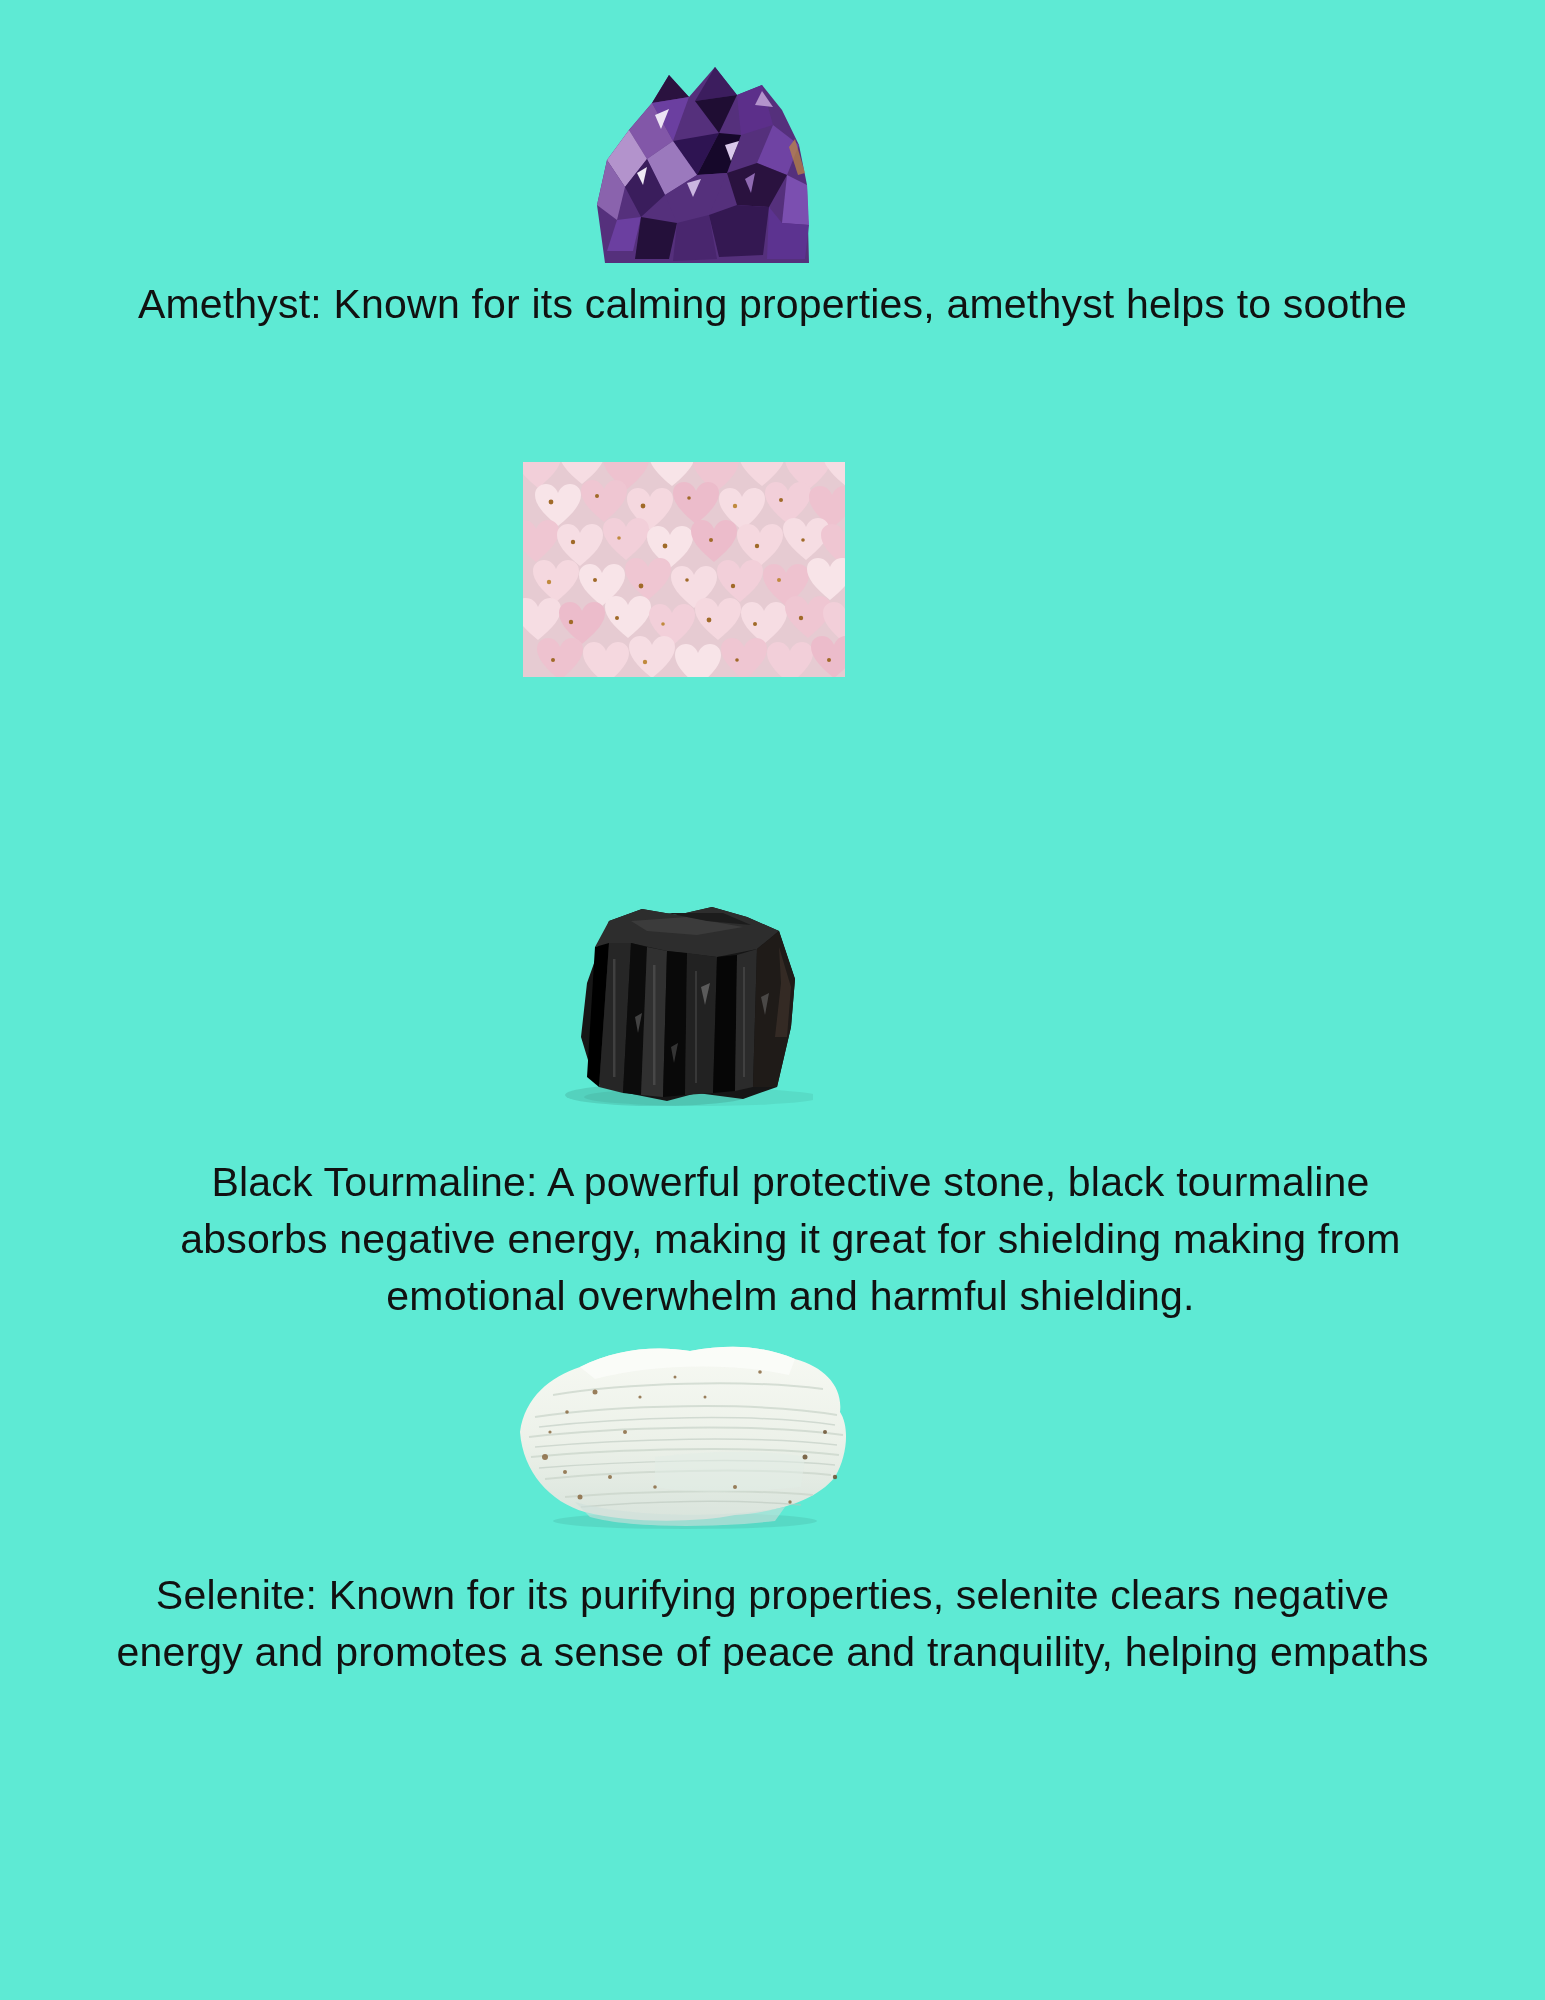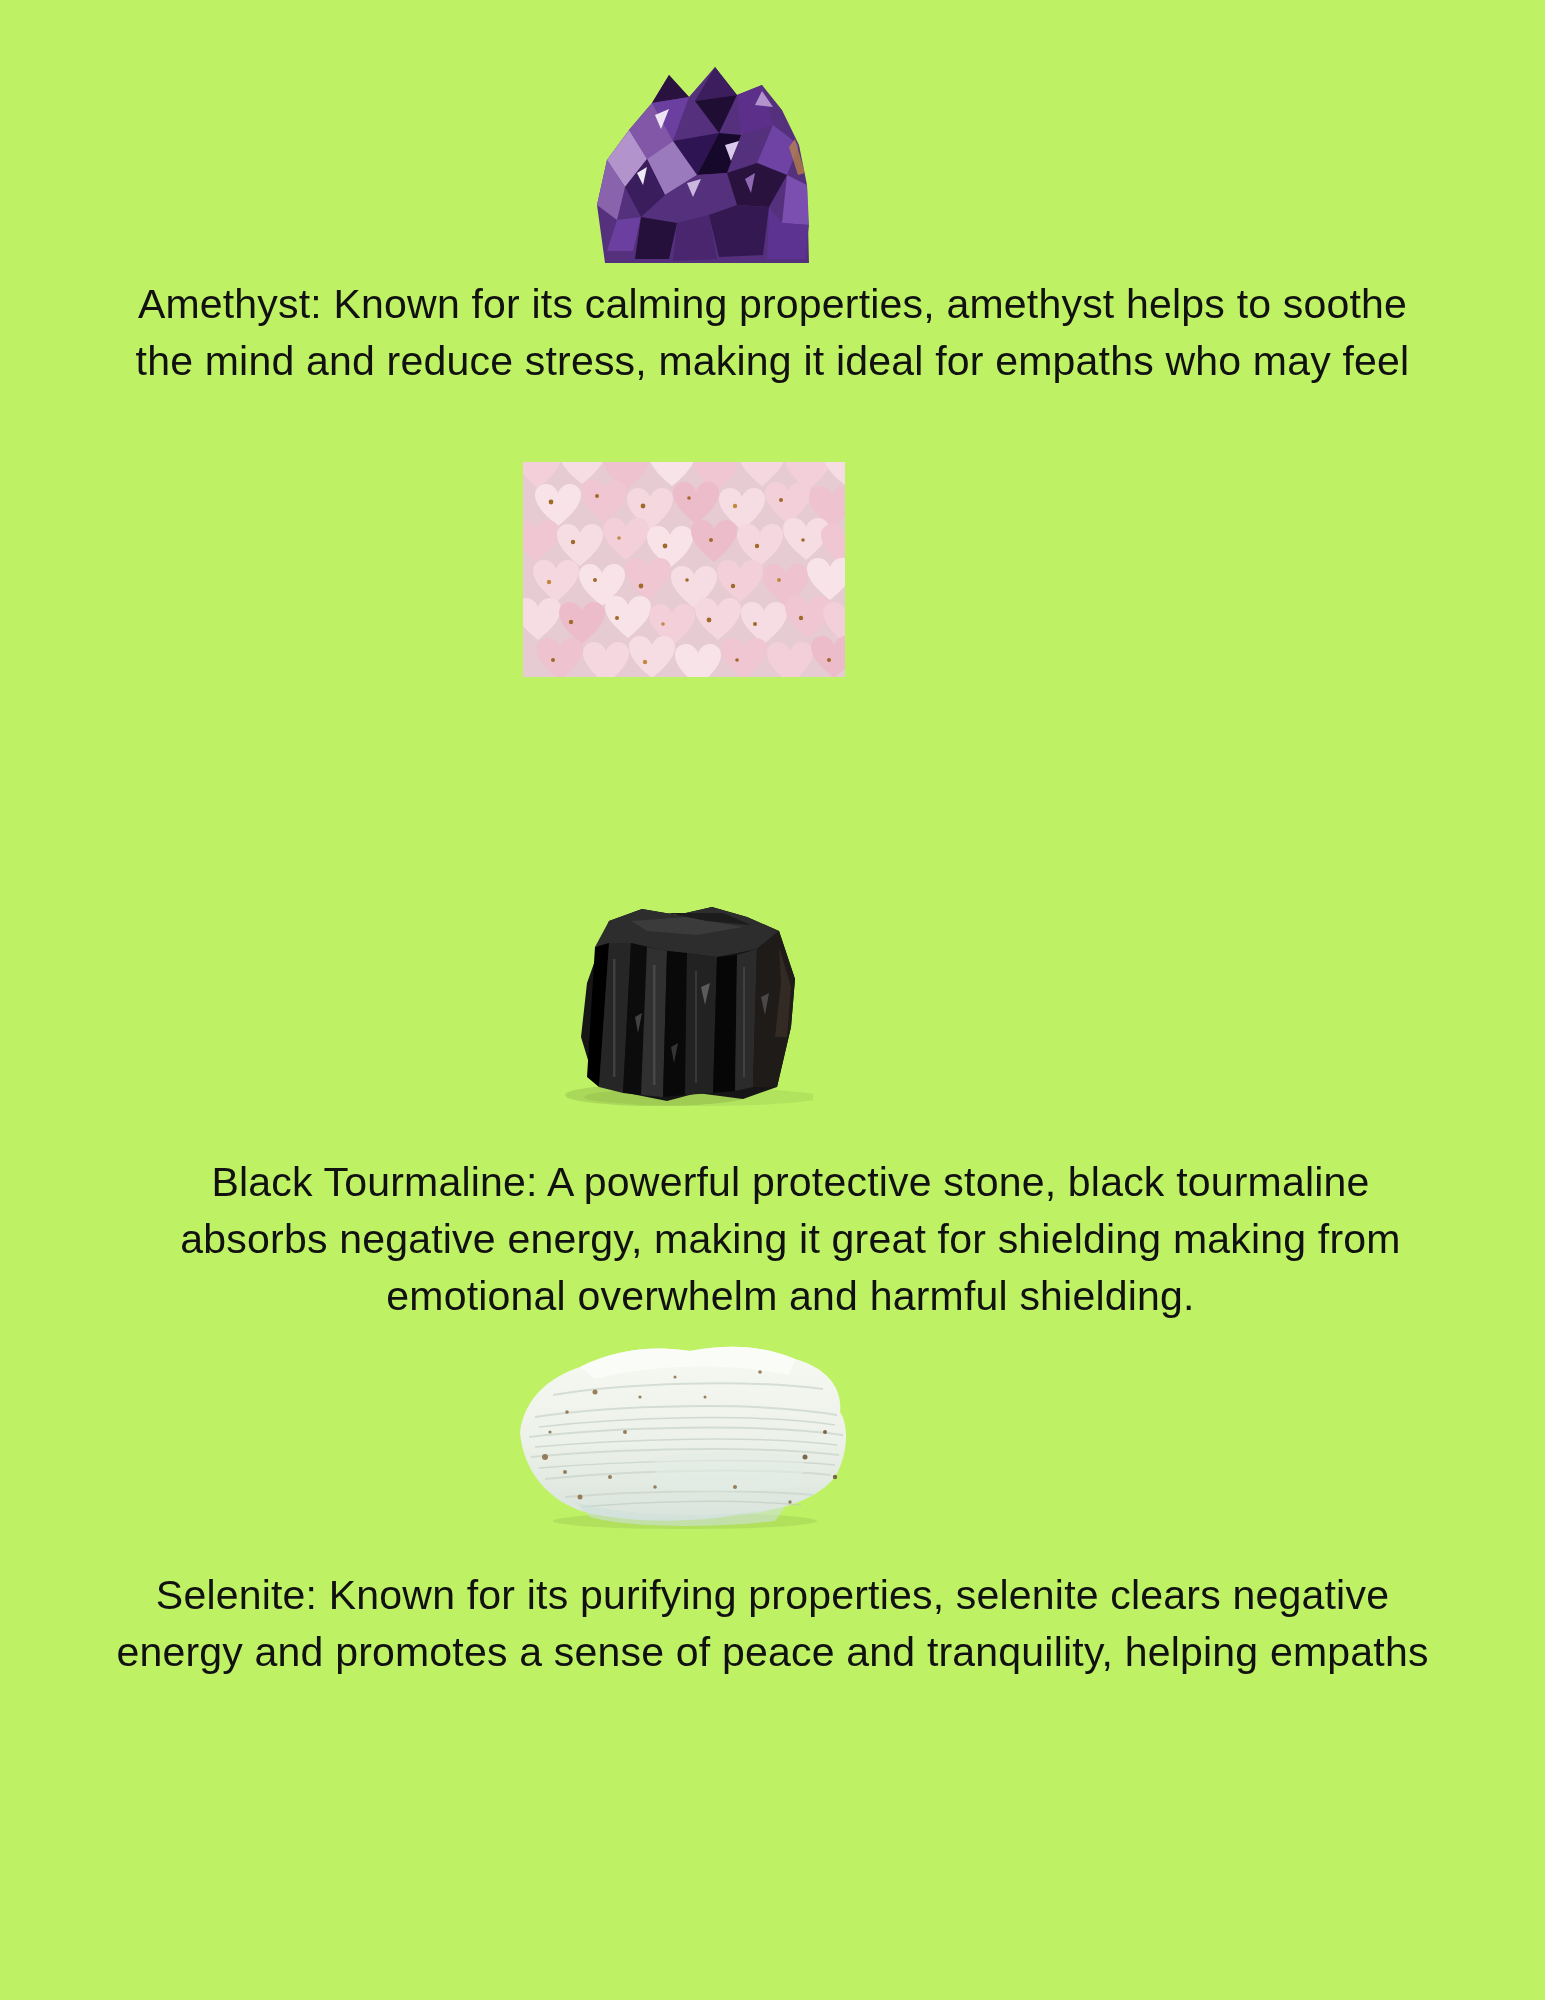--- a/index.html
+++ b/index.html
@@ -1,20 +1,20 @@
 <!DOCTYPE html>
 <html><head>
 <meta charset="utf-8">
 <style>
   html, body { margin: 0; padding: 0; background: #ffffff; }
   .page {
     position: relative;
     width: 1545px;
     height: 2000px;
-    background: #bef264;
+    background: #5eead4;
     overflow: hidden;
     font-family: "Liberation Sans", sans-serif;
   }
   .caption {
     position: absolute;
     left: 0;
     width: 1545px;
     text-align: center;
     color: #111111;
     font-size: 41px;
@@ -60,21 +60,20 @@
       <polygon points="110,128 124,124 116,142" fill="#cbb6e0"></polygon>
       <polygon points="185,36 196,52 178,50" fill="#b393cc"></polygon>
       <polygon points="60,118 70,112 66,130" fill="#efe9f5"></polygon>
       <polygon points="168,124 178,118 174,138" fill="#8f6ab2"></polygon>
       <path d="M218,84 L228,118 L221,120 L212,92 Z" fill="#b98445" opacity="0.75"></path>
     </svg>
   </figure>
 
   <div class="caption" style="top:276px;">
     <div class="line">Amethyst: Known for its calming properties, amethyst helps to soothe</div>
-    <div class="line">the mind and reduce stress, making it ideal for empaths who may feel</div>
   </div>
 
   <figure class="crystal" style="left:523px; top:462px; width:322px; height:215px;">
     <svg viewBox="0 0 322 215">
       <defs>
         <path id="rqh" d="M23 42 C 8 30 0 20 0 11 C 0 4 5 0 11 0 C 17 0 21 4 23 9 C 25 4 29 0 35 0 C 41 0 46 4 46 11 C 46 20 38 30 23 42 Z"></path>
       </defs>
       <rect x="0" y="0" width="322" height="215" fill="#e6cbd2"></rect>
       <g>
         <use href="#rqh" x="-8" y="-16" fill="#f2cfd9"></use>

